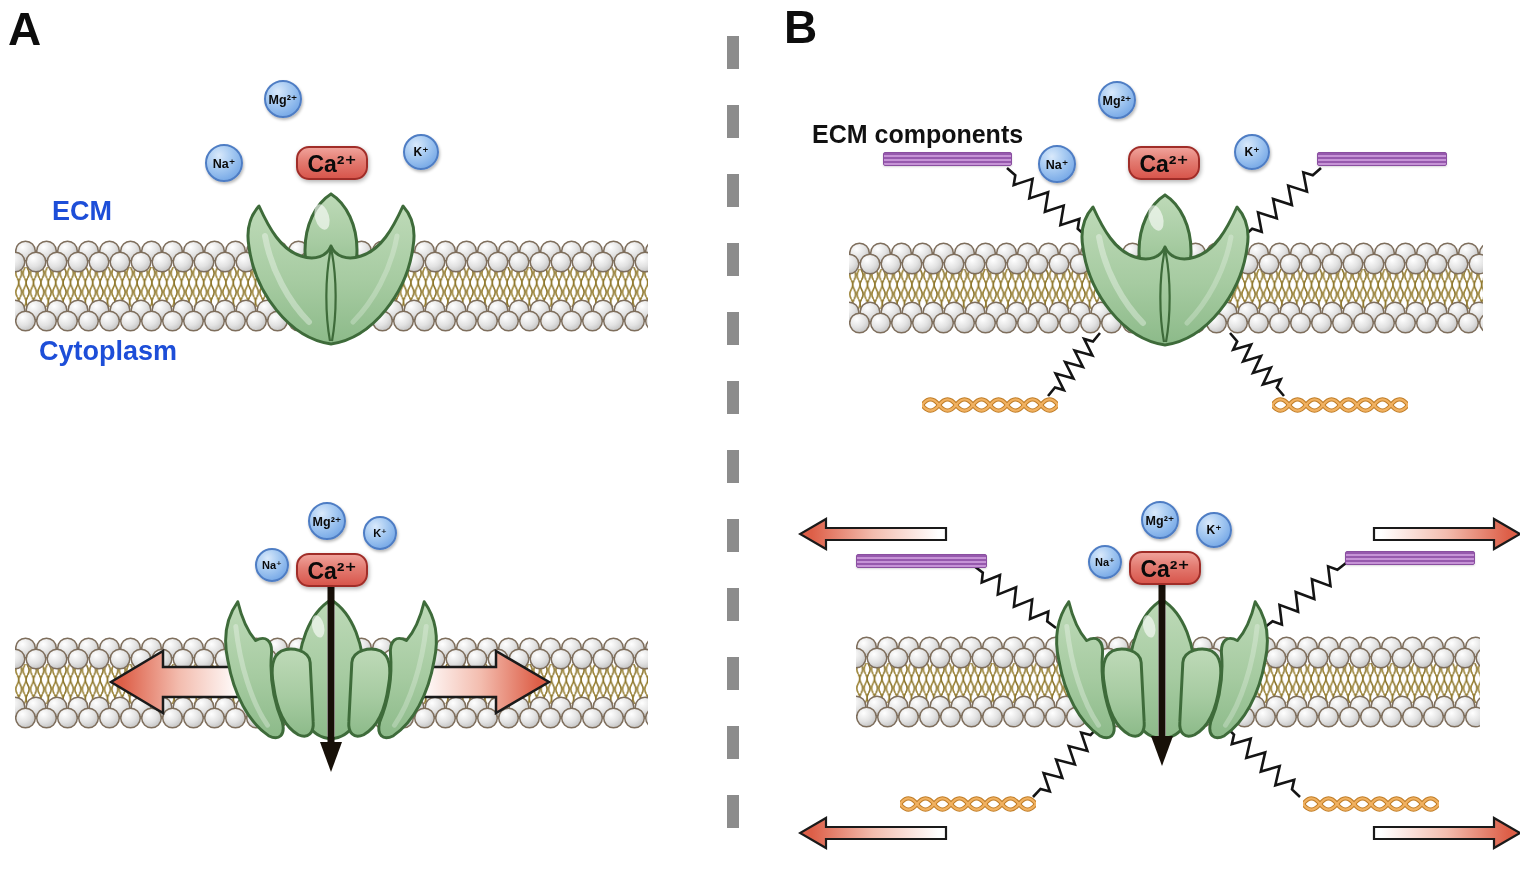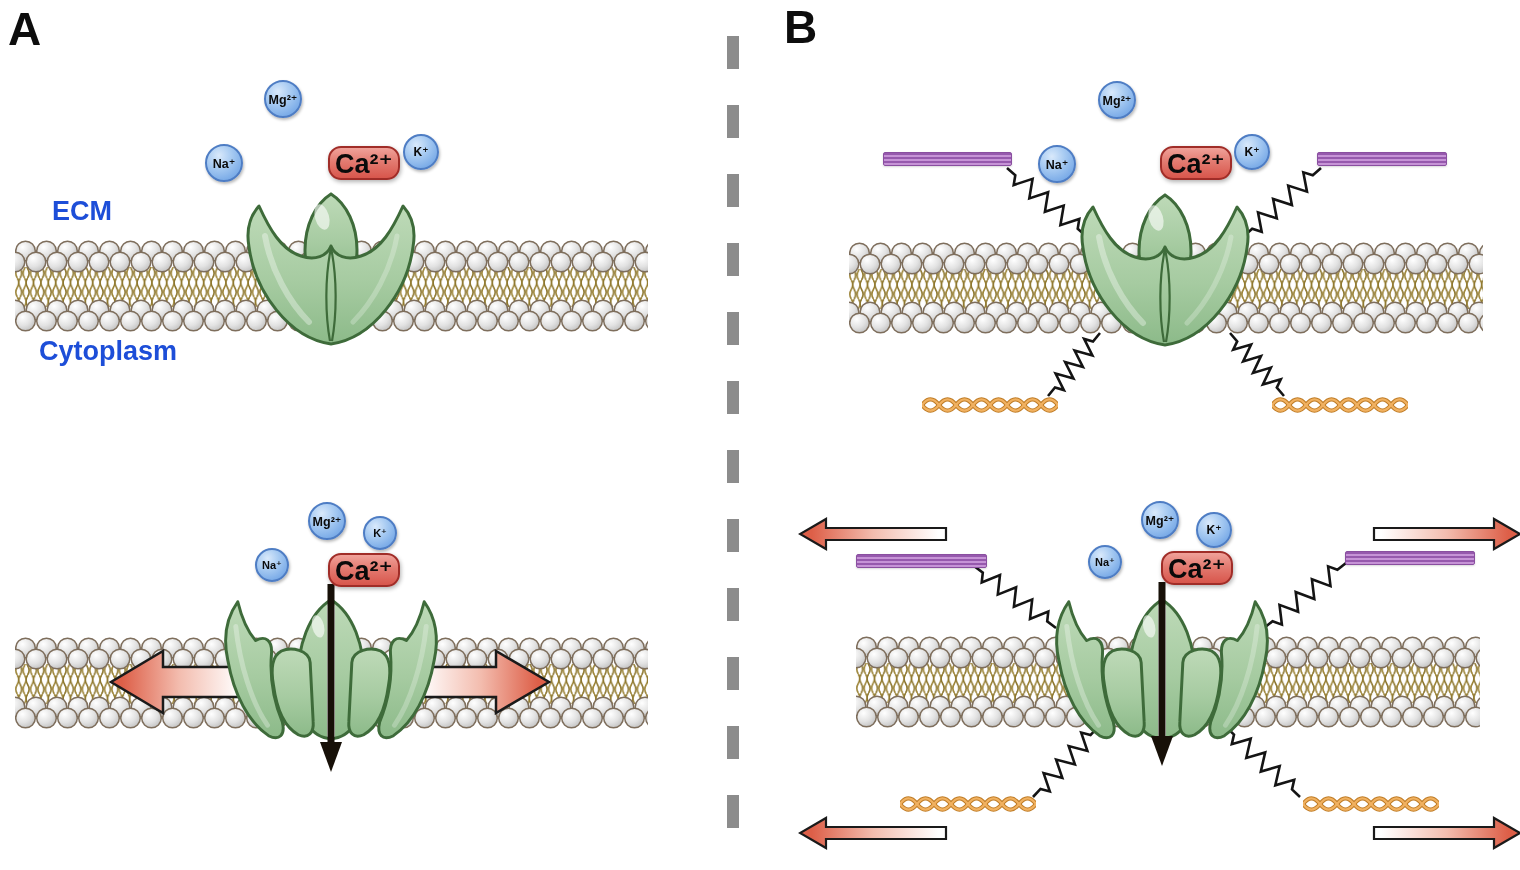--- a/index.html
+++ b/index.html
@@ -21,26 +21,25 @@
     background:radial-gradient(circle at 35% 28%,#d9e9fb 0%,#a8cbf2 38%,#7dade8 75%,#6d9fe0 100%);
     border:2px solid #4e7dc4;
     font-weight:bold;color:#0a0a0a;
     box-shadow:1px 2px 3px rgba(0,0,0,0.28);
   }
   .ion.big{width:34px;height:34px;font-size:12.5px;}
   .ion.mid{width:32px;height:32px;font-size:12px;}
   .ion.small{width:30px;height:30px;font-size:11px;}
   .ca-badge{
     width:68px;height:30px;border-radius:13px;
-    display:flex;align-items:flex-start;justify-content:center;
+    display:flex;align-items:flex-end;justify-content:center;
     background:linear-gradient(180deg,#f0a29a 0%,#e37b71 45%,#d8564c 100%);
     border:2.5px solid #a02d28;
-    font-size:27px;font-weight:bold;color:#0a0a0a;
+    font-size:23px;font-weight:bold;color:#0a0a0a;
     box-shadow:1px 2px 4px rgba(0,0,0,0.3);
-    margin-left:32px;
   }
   .ecm-bar{
     height:12px;border:1px solid #8a4fa0;border-radius:2px;
     background:repeating-linear-gradient(180deg,#9659ad 0 2px,#c693d6 2px 4px);
     box-shadow:0 1px 2px rgba(0,0,0,0.15);
   }
   svg{display:block;}
 </style>
 </head>
 <body>
@@ -752,16 +751,17 @@
       <span>Na⁺</span>
     </div>
   <div class="abs ca-badge" style="left:1129px;top:551px">
       <span>Ca²⁺</span>
     </div>
 
   <div class="abs panel-letter" style="left:8px;top:2px">A</div>
   <div class="abs panel-letter" style="left:784px;top:0px">B</div>
   <div class="abs side-label" style="left:52px;top:196px">ECM</div>
   <div class="abs side-label" style="left:39px;top:336px">Cytoplasm</div>
+  <div class="abs comp-label" style="left:812px;top:120px">ECM components</div>
 
   <div class="abs divider"></div>
 
 </div>
 
 </body></html>

